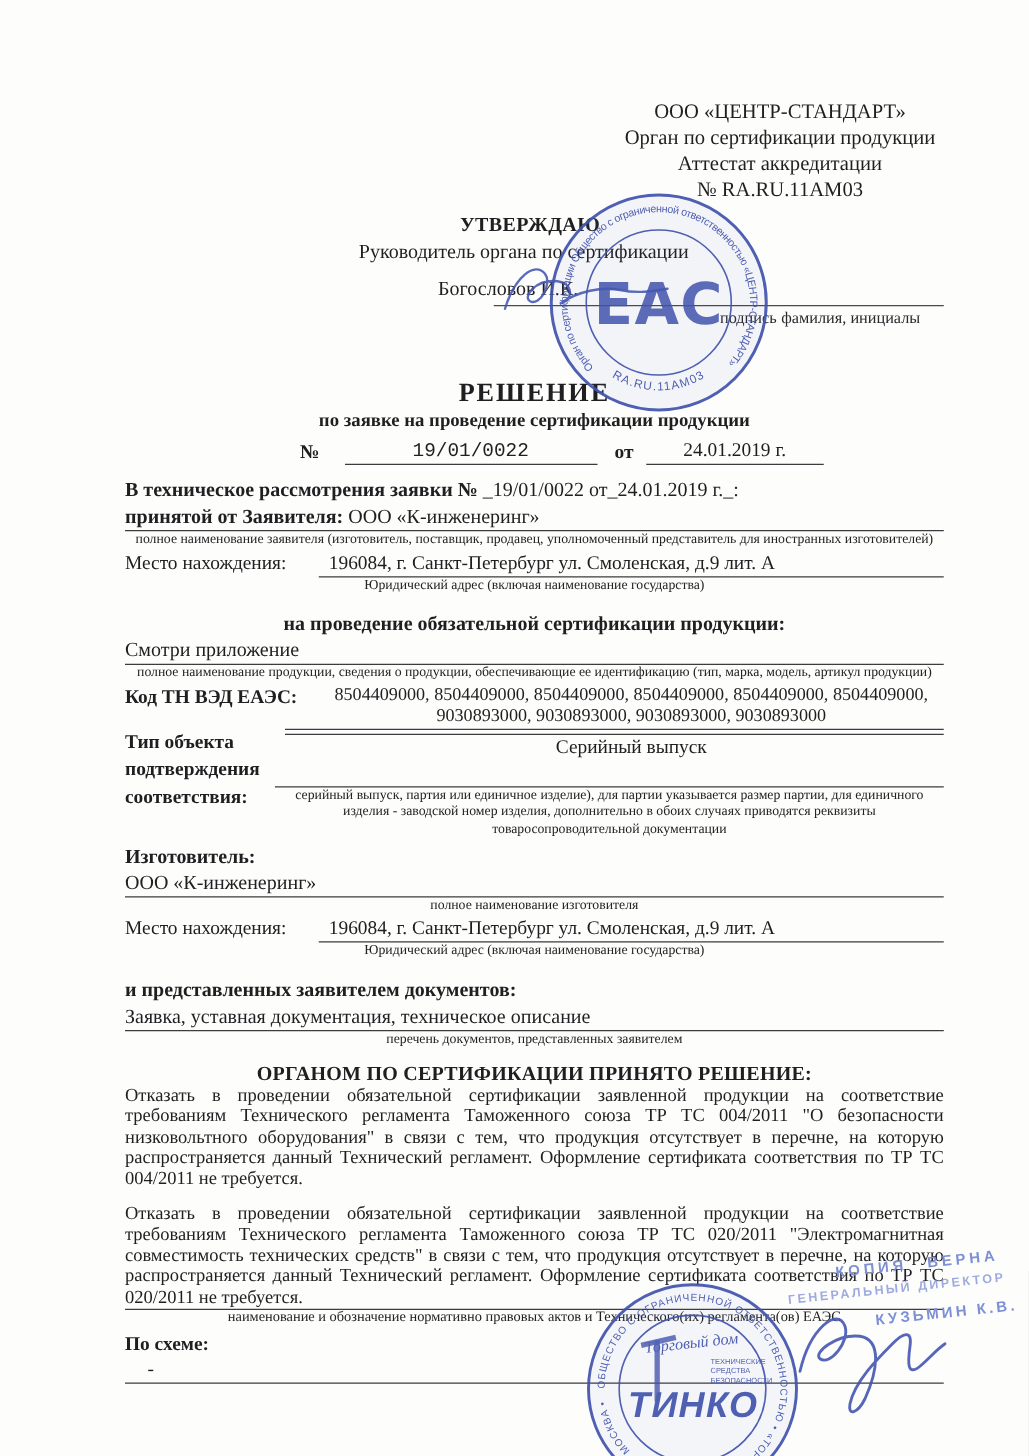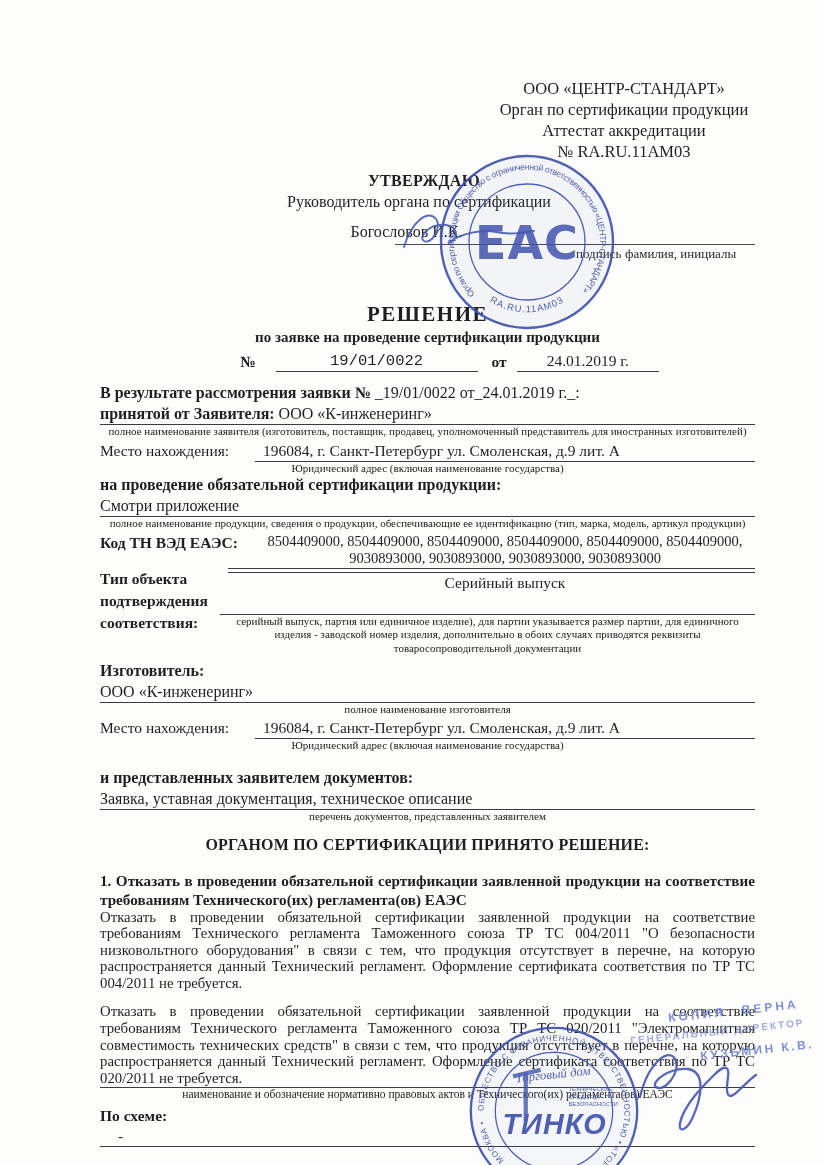--- a/index.html
+++ b/index.html
@@ -90,36 +90,36 @@
       <div class="title-sub">по заявке на проведение сертификации продукции</div>
     </div>
     <div class="no-row">
       <span class="lbl">№</span>
       <span class="u-field u1">19/01/0022</span>
       <span class="ot b">от</span>
       <span class="u-field u2">24.01.2019 г.</span>
     </div>
 
     <div class="line16" style="margin-top:11px;">
-      <span class="b">В результате рассмотрения заявки №</span>
+      <span class="b">В техническое рассмотрения заявки №</span>
       <span>_19/01/0022 от_24.01.2019 г._:</span>
     </div>
     <div class="line16 fullline">
       <span class="b">принятой от Заявителя:</span>
       <span>ООО «К-инженеринг»</span>
     </div>
     <div class="caption">полное наименование заявителя (изготовитель, поставщик, продавец, уполномоченный представитель для иностранных изготовителей)</div>
 
     <div class="frow" style="margin-top:2px;">
       <span class="flabel">Место нахождения:</span>
       <span class="fvalue">196084, г. Санкт-Петербург ул. Смоленская, д.9 лит. А</span>
     </div>
     <div class="caption">Юридический адрес (включая наименование государства)</div>
 
-    <div class="line16 b" style="">на проведение обязательной сертификации продукции:</div>
+    <div class="line16 b" style="margin-top:15px;text-align:center;">на проведение обязательной сертификации продукции:</div>
     <div class="line16 fullline">Смотри приложение</div>
     <div class="caption">полное наименование продукции, сведения о продукции, обеспечивающие ее идентификацию (тип, марка, модель, артикул продукции)</div>
 
     <div class="frow" style="margin-top:2px;">
       <span class="flabel b">Код ТН ВЭД ЕАЭС:</span>
       <span class="vcol">
         <div class="codes">8504409000, 8504409000, 8504409000, 8504409000, 8504409000, 8504409000,</div>
         <div class="codes">9030893000, 9030893000, 9030893000, 9030893000</div>
       </span>
     </div>
@@ -144,21 +144,20 @@
       <span class="fvalue">196084, г. Санкт-Петербург ул. Смоленская, д.9 лит. А</span>
     </div>
     <div class="caption">Юридический адрес (включая наименование государства)</div>
 
     <div class="line16 b" style="margin-top:16px;">и представленных заявителем документов:</div>
     <div class="line16 fullline">Заявка, уставная документация, техническое описание</div>
     <div class="caption">перечень документов, представленных заявителем</div>
 
     <div class="center-b" style="margin-top:12px;">ОРГАНОМ ПО СЕРТИФИКАЦИИ ПРИНЯТО РЕШЕНИЕ:</div>
 
-    <div class="ptitle" style="margin-top:17px;">1. Отказать в проведении обязательной сертификации заявленной продукции на соответствие требованиям Технического(их) регламента(ов) ЕАЭС</div>
     <div class="para">Отказать в проведении обязательной сертификации заявленной продукции на соответствие требованиям Технического регламента Таможенного союза ТР ТС 004/2011 "О безопасности низковольтного оборудования" в связи с тем, что продукция отсутствует в перечне, на которую распространяется данный Технический регламент. Оформление сертификата соответствия по ТР ТС 004/2011 не требуется.</div>
     <div class="para" style="margin-top:12px;">Отказать в проведении обязательной сертификации заявленной продукции на соответствие требованиям Технического регламента Таможенного союза ТР ТС 020/2011 "Электромагнитная совместимость технических средств" в связи с тем, что продукция отсутствует в перечне, на которую распространяется данный Технический регламент. Оформление сертификата соответствия по ТР ТС 020/2011 не требуется.</div>
     <div class="fullline" style="height:1px;"></div>
     <div class="caption" style="font-size:11.5px;">наименование и обозначение нормативно правовых актов и Технического(их) регламента(ов) ЕАЭС</div>
 
     <div class="scheme-row">
       <span class="flabel">По схеме:</span>
       <span class="fvalue">-</span>
     </div>
 

